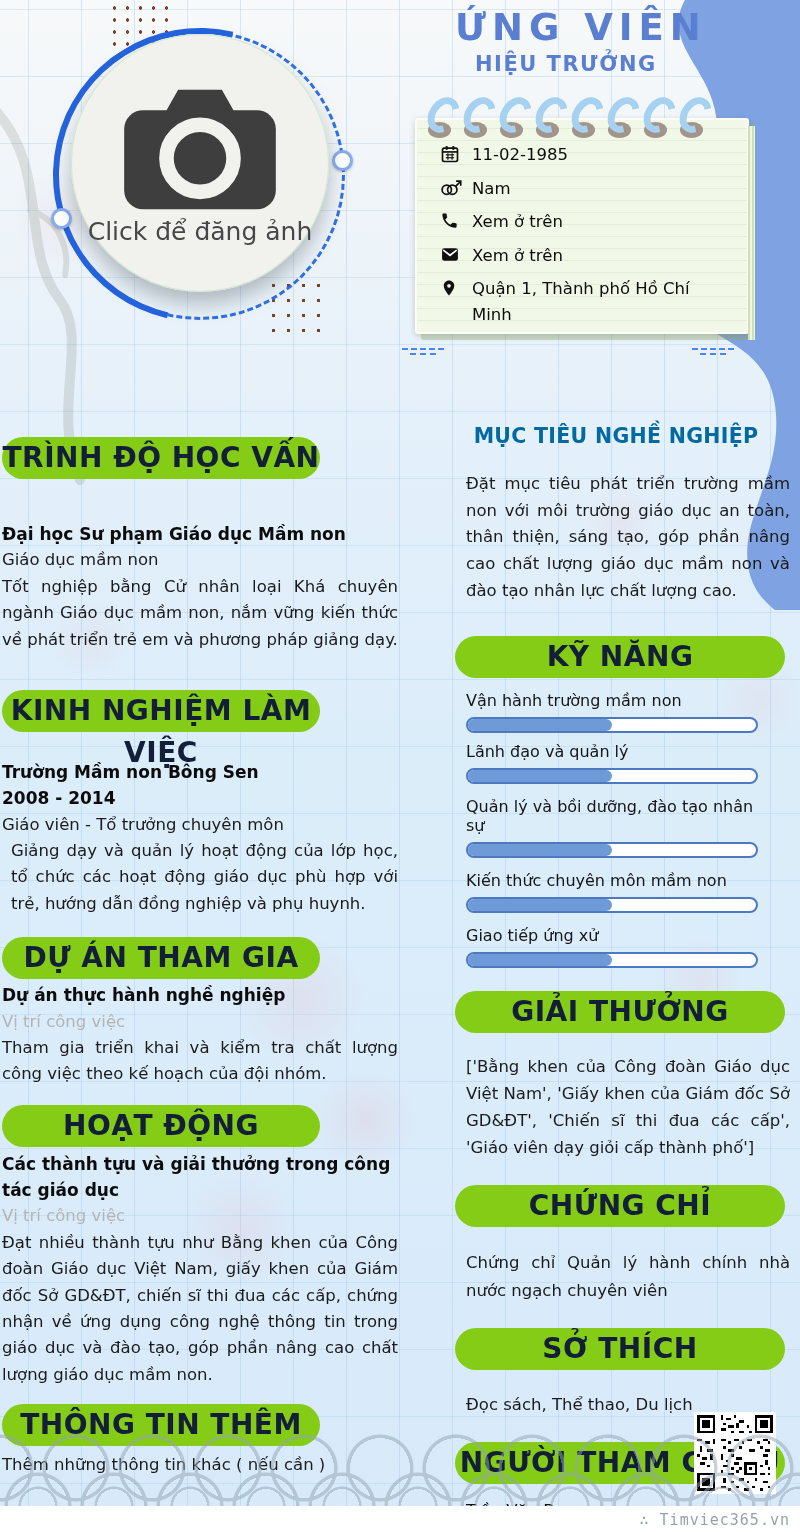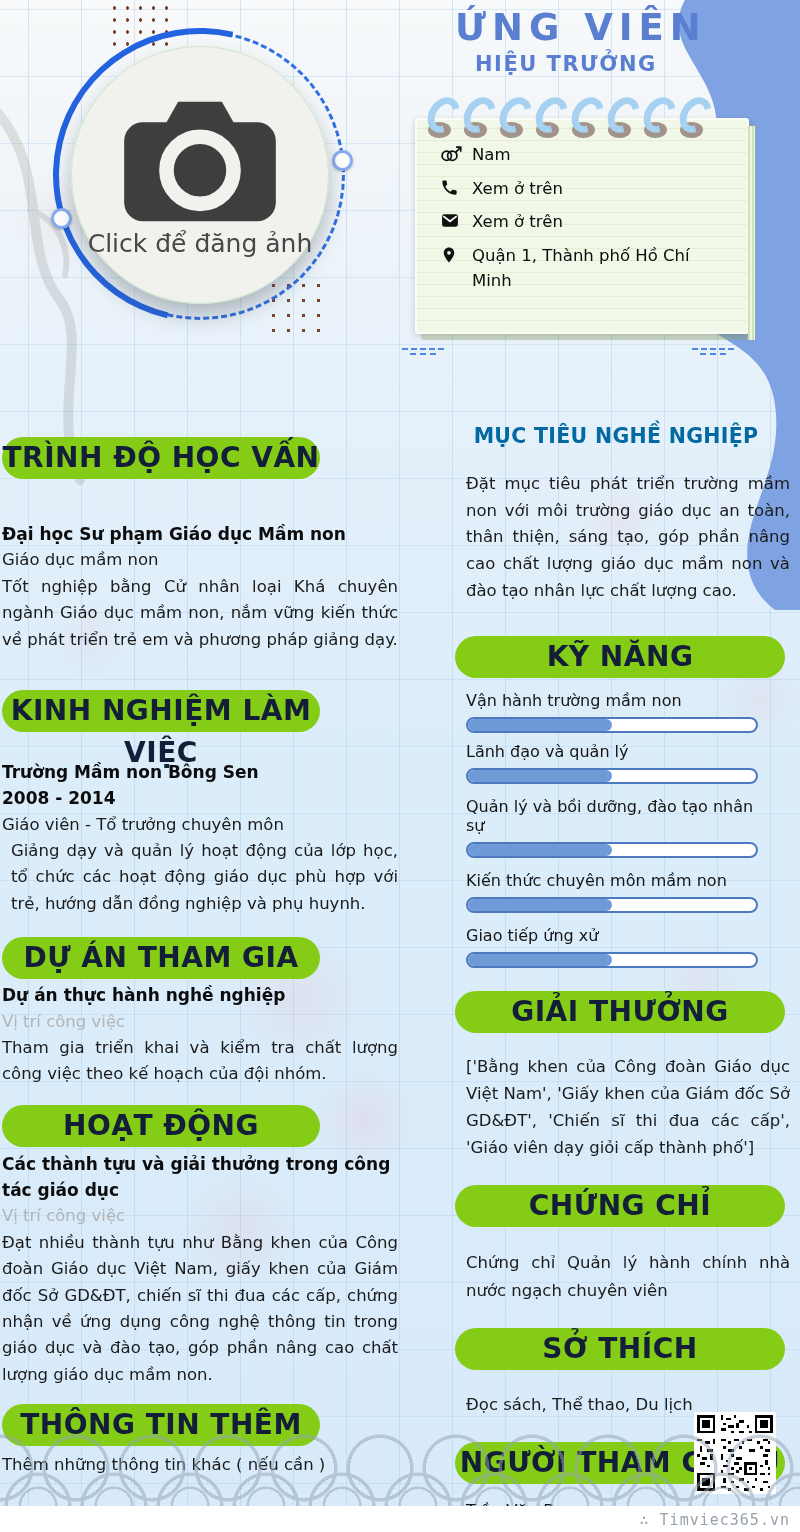--- a/index.html
+++ b/index.html
@@ -43,21 +43,21 @@
   .ripple-b{left:692px;top:348px;}
   
   .photo-wrap{position:absolute;left:55px;top:30px;width:290px;height:290px;}
   .ring-dashed{position:absolute;inset:0;border:3px dashed #2f6fe4;border-radius:50%;}
   .ring-solid{position:absolute;inset:-2px;border:6px solid transparent;
     border-top-color:#2463e0;border-left-color:#2463e0;border-radius:50%;transform:rotate(-32deg);}
   .handle{position:absolute;width:15px;height:15px;background:#fff;border:3px solid #86acf0;
     border-radius:50%;box-shadow:0 1px 3px rgba(0,0,0,.25);}
   .handle-left{left:-4px;top:178px;}
   .handle-right{right:-8px;top:120px;}
-  .photo-inner{position:absolute;left:16px;top:16px;width:258px;height:258px;border-radius:50%;
+  .photo-inner{position:absolute;left:16px;top:4px;width:258px;height:258px;border-radius:50%;
     background:#f1f1ee;box-shadow:0 12px 20px rgba(70,80,90,.35), inset 0 0 0 1px #cfe8cf;
     display:flex;flex-direction:column;align-items:center;justify-content:center;cursor:pointer;}
   .photo-label{font-size:25px;color:#474747;margin-top:-4px;}
   
   .title-block{position:absolute;left:455px;top:8px;}
   .title{font-size:37px;font-weight:bold;letter-spacing:6px;color:#5b7fd0;line-height:1.1;}
   .subtitle{font-size:21px;font-weight:bold;letter-spacing:1.5px;color:#5b7fd0;margin:3px 0 0 20px;}
   
   .card{position:absolute;left:415px;top:118px;width:330px;height:212px;background:#f2f8e7;
     border:2px solid #fbfdf6;border-radius:3px;
@@ -157,20 +157,35 @@
   <span class="ring"></span>
     <span class="ring"></span>
     <span class="ring"></span>
     <span class="ring"></span>
   <span class="ring"></span>
     <span class="ring"></span>
     <span class="ring"></span>
     <span class="ring"></span>
 </div>
 <div class="contact">
+  <div class="c-row">
+    <span class="c-ico">
+      <svg width="20" height="20" viewBox="0 0 24 24">
+          <rect x="3" y="5" width="18" height="16" rx="2" fill="none" stroke="#111" stroke-width="2"></rect>
+          <line x1="3" y1="9.5" x2="21" y2="9.5" stroke="#111" stroke-width="2"></line>
+          <line x1="8" y1="2.5" x2="8" y2="7" stroke="#111" stroke-width="2.4"></line>
+          <line x1="16" y1="2.5" x2="16" y2="7" stroke="#111" stroke-width="2.4"></line>
+          <line x1="7" y1="13" x2="17" y2="13" stroke="#111" stroke-width="1.4"></line>
+          <line x1="7" y1="16.5" x2="17" y2="16.5" stroke="#111" stroke-width="1.4"></line>
+          <line x1="9.5" y1="11" x2="9.5" y2="19" stroke="#111" stroke-width="1.4"></line>
+          <line x1="14.5" y1="11" x2="14.5" y2="19" stroke="#111" stroke-width="1.4"></line>
+        </svg>
+    </span>
+    <span>11-02-1985</span>
+  </div>
   <div class="c-row">
     <span class="c-ico">
       <svg width="22" height="20" viewBox="0 0 26 22">
           <circle cx="8" cy="13" r="5.5" fill="none" stroke="#111" stroke-width="2"></circle>
           <circle cx="14.5" cy="13" r="5.5" fill="none" stroke="#111" stroke-width="2"></circle>
           <line x1="18.5" y1="9" x2="24" y2="3.5" stroke="#111" stroke-width="2"></line>
           <path d="M19 2.8 L24.5 2.8 L24.5 8.3" fill="none" stroke="#111" stroke-width="2"></path>
         </svg>
     </span>
     <span>Nam</span>

